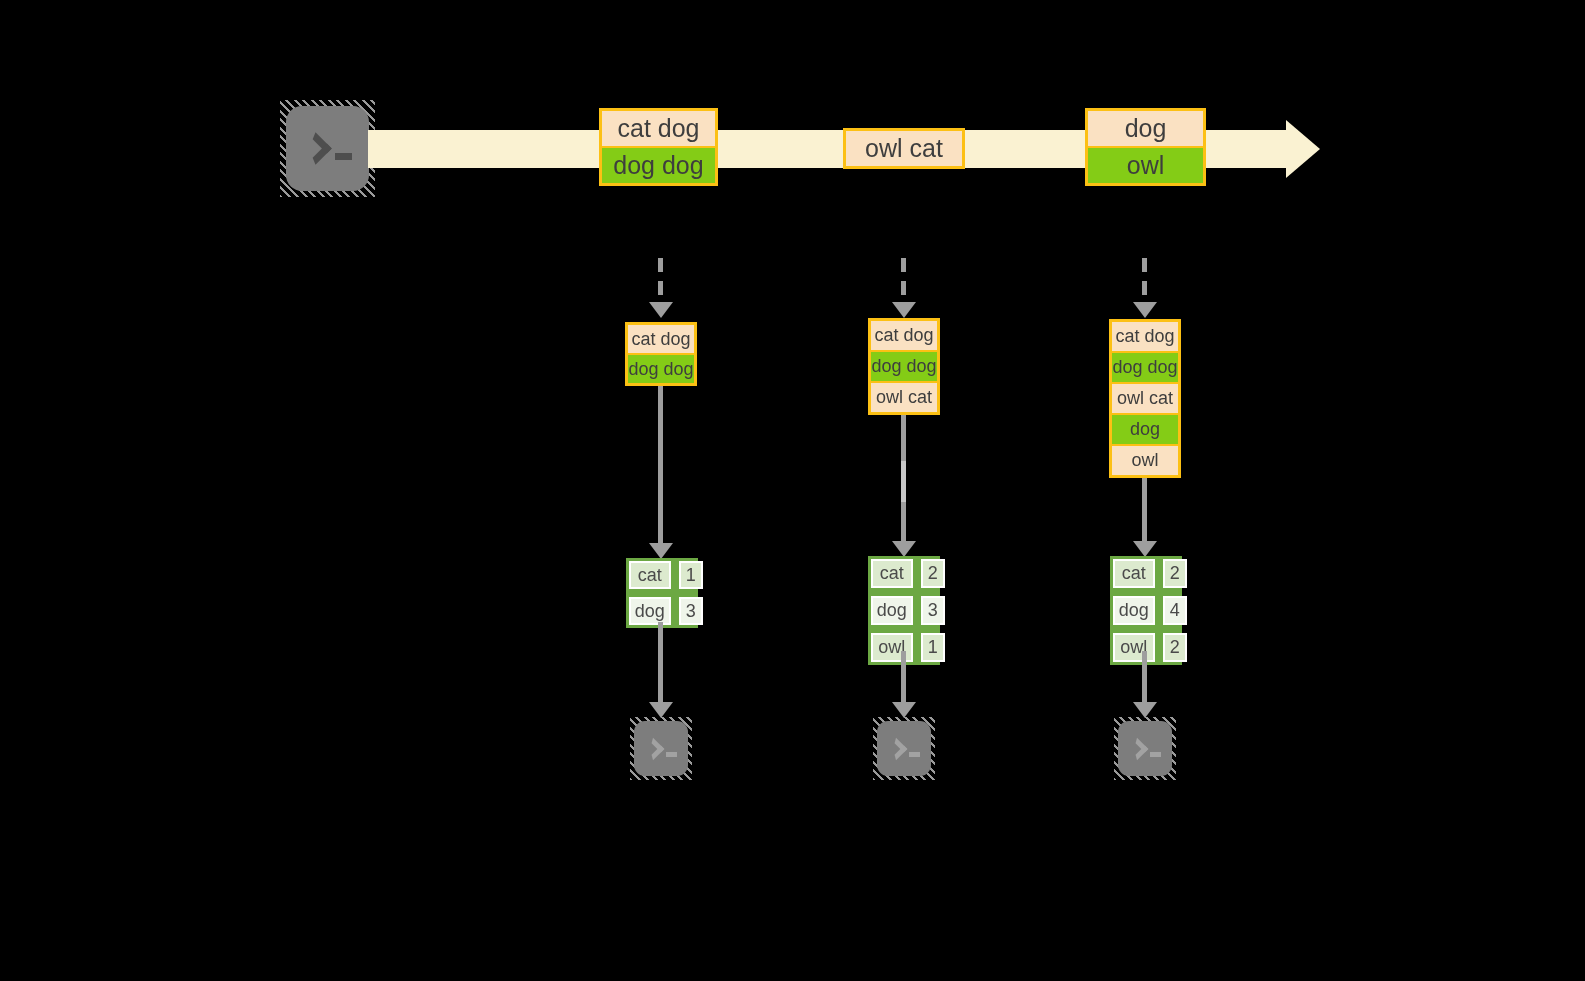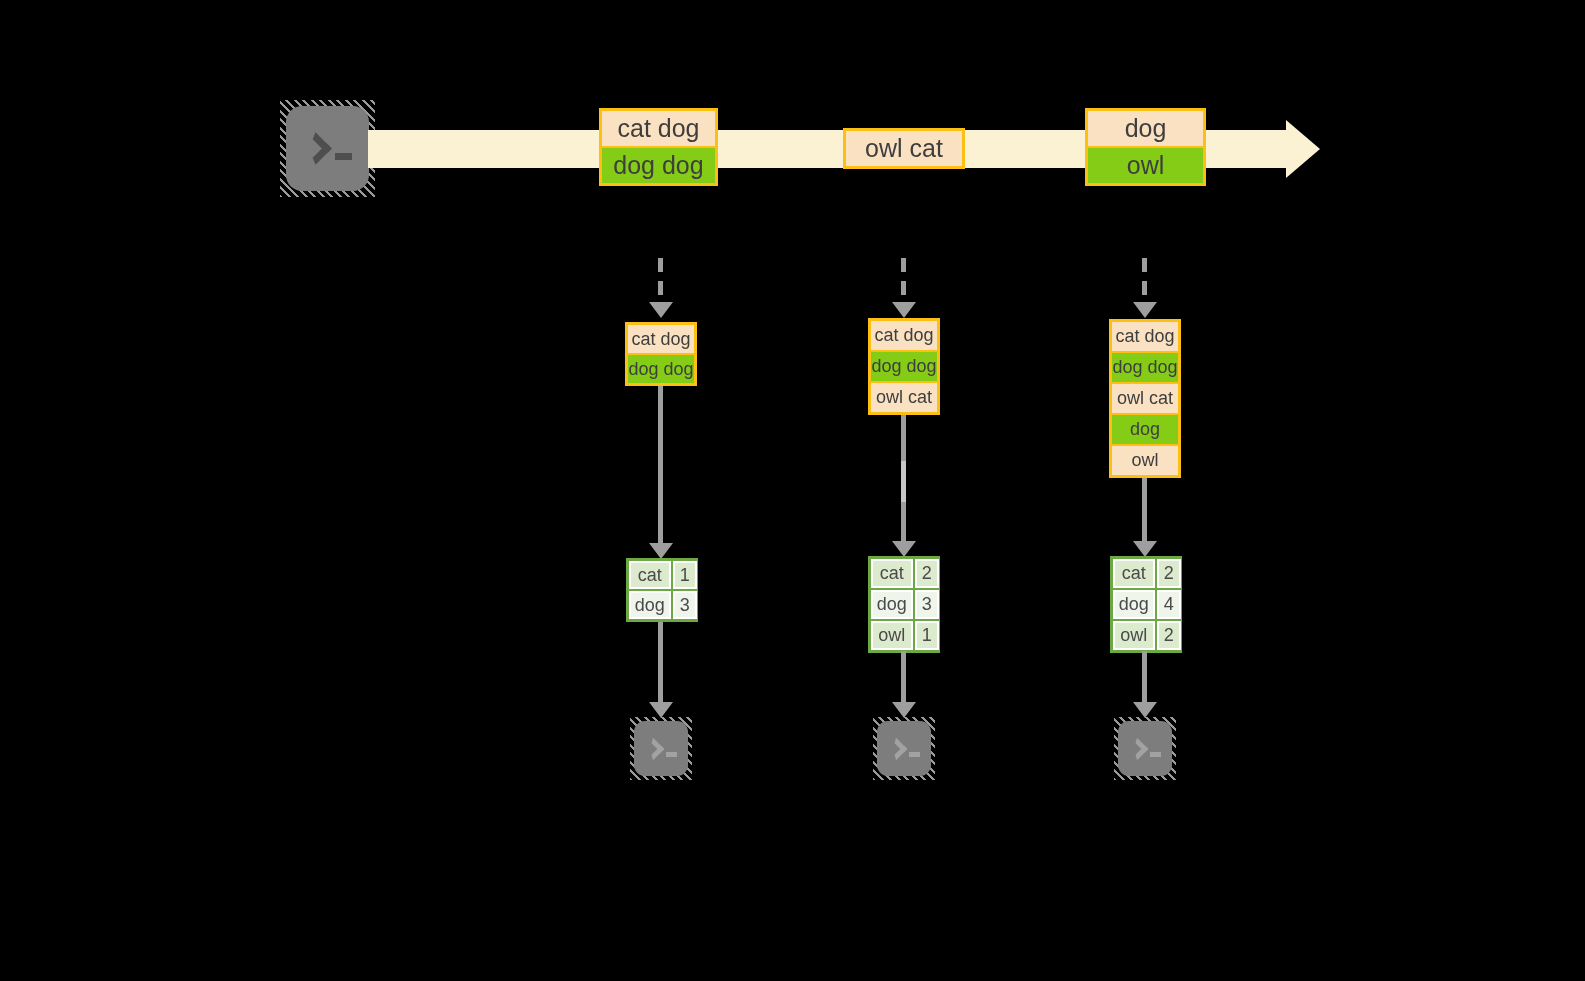--- a/index.html
+++ b/index.html
@@ -60,21 +60,21 @@
   }
   
   .qbox{
     position:absolute;left:694px;top:461px;width:429px;height:45px;background:#ffffff;z-index:1;
     display:flex;align-items:center;justify-content:center;
     font-size:34px;color:#1c1c1c;letter-spacing:0.5px;
   }
   
   .gtable{
     position:absolute;border:3px solid #6ca843;background:#6ca843;
-    display:grid;grid-template-columns:63% 37%;gap:2px;width:66px;z-index:2;
+    display:grid;grid-template-columns:63% 37%;gap:8px;width:66px;z-index:2;
   }
   .gcell{
     display:flex;align-items:center;justify-content:center;
     height:28px;font-size:18px;color:#4a4a4a;
     box-shadow:inset 0 0 0 2px #ffffff;
   }
   .t3 .gcell{height:29px;}
   .ga{background:#dceace;}
   .gb{background:#eff5ea;}
 </style>

